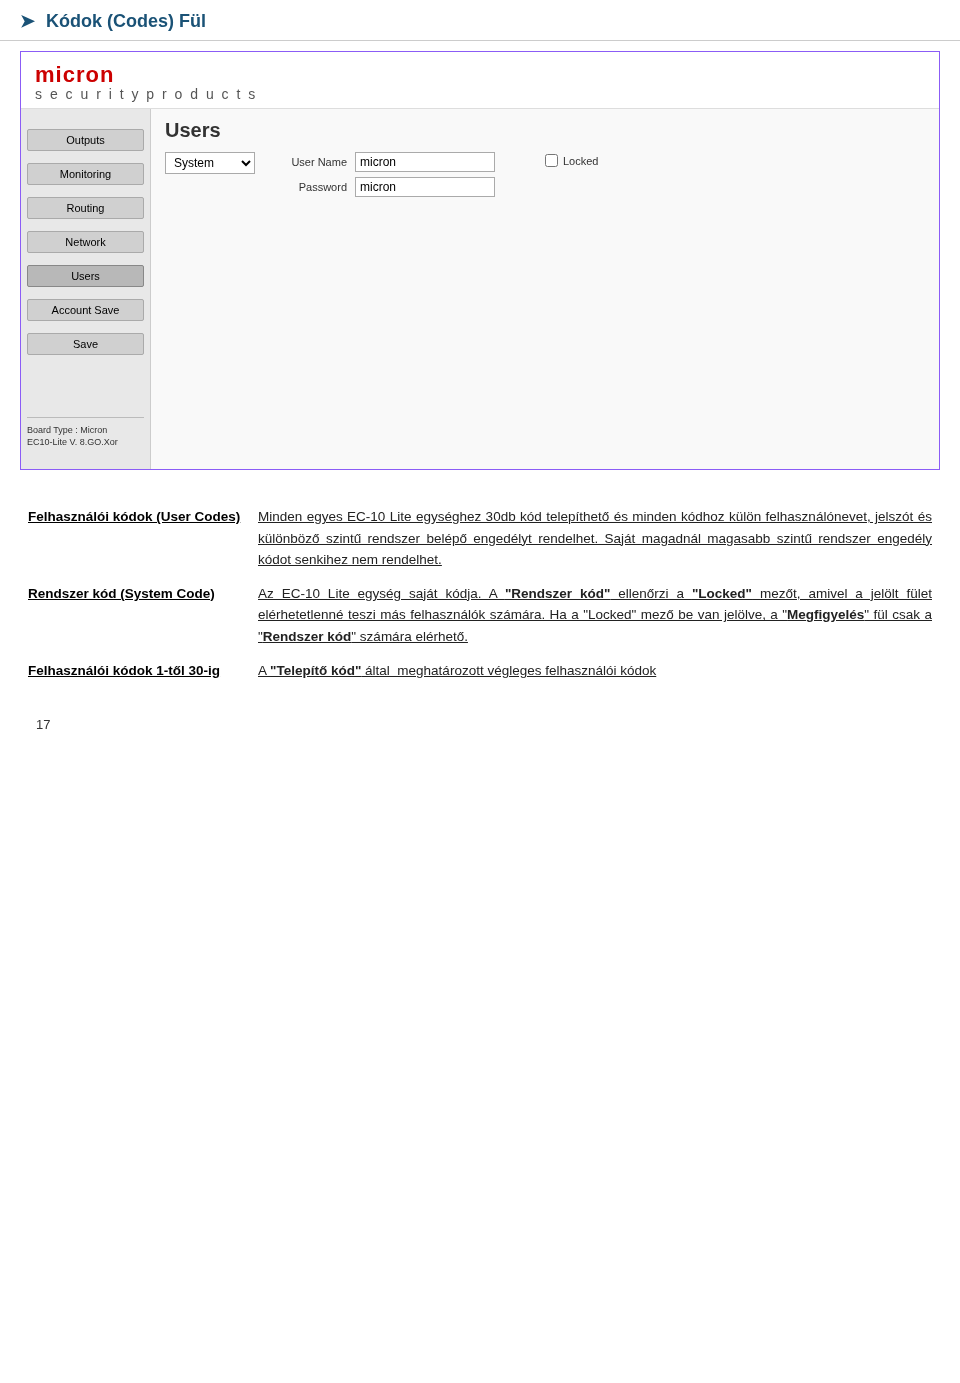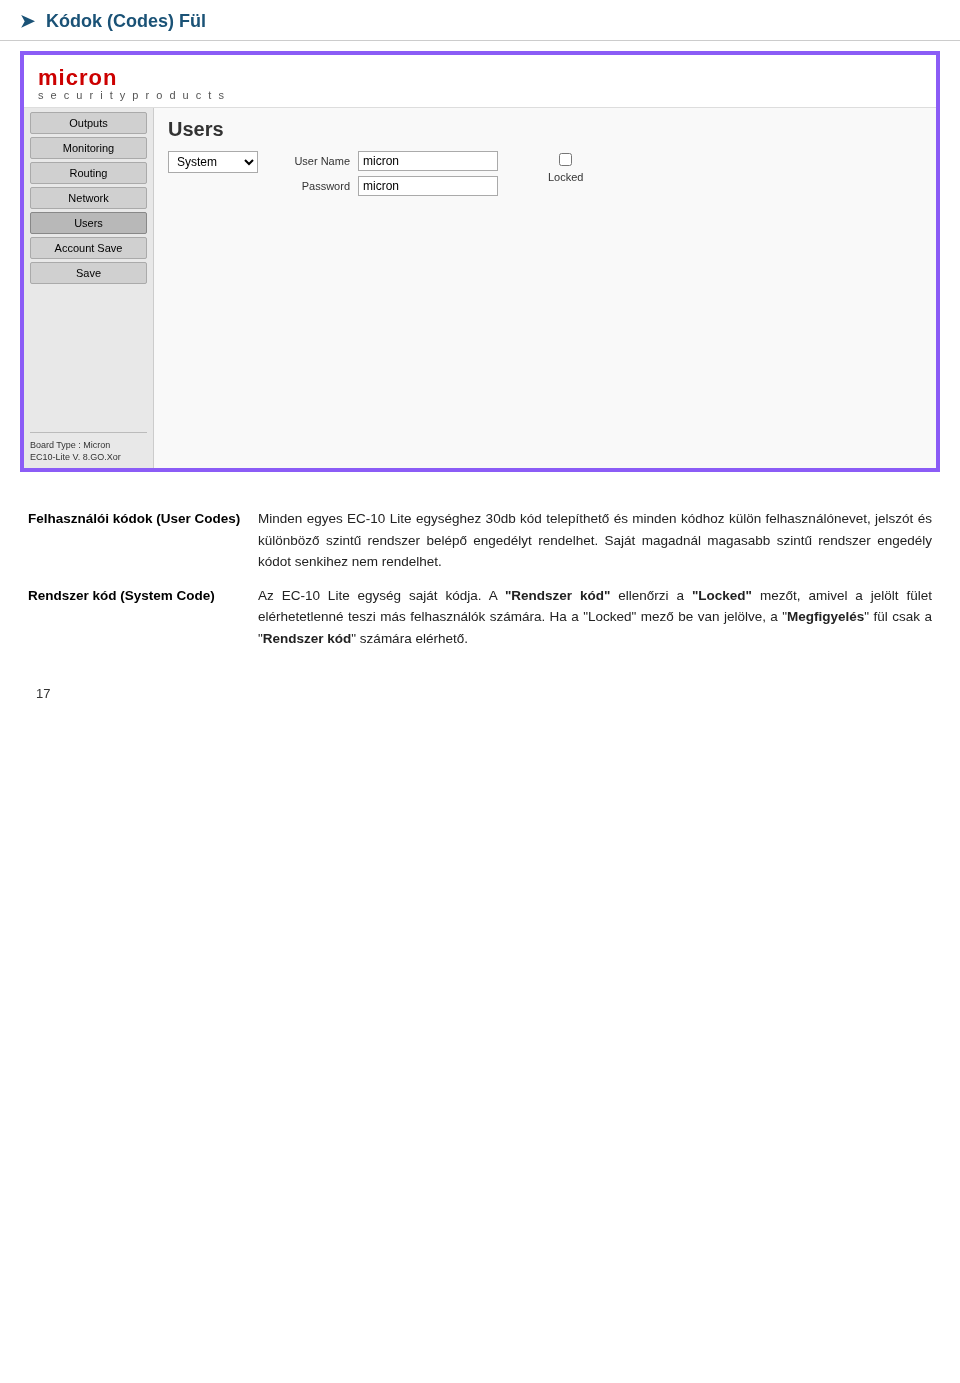--- a/index.html
+++ b/index.html
@@ -21,63 +21,63 @@
       font-weight: bold;
       color: #1a5276;
     }
     .page-header h1 .arrow {
       color: #1a5276;
       margin-right: 6px;
     }
 
     
     .screenshot-area {
-      border: 4px solid #8b5cf6;
+      border: 1px solid #8b5cf6;
       margin: 10px 20px;
       background: #000000;
       padding: 0;
       position: relative;
     }
 
     
     .logo-bar {
       background: #fff;
       padding: 10px 14px 6px 14px;
       border-bottom: 1px solid #ddd;
     }
     .logo-bar .logo-micron {
       font-size: 22px;
       font-weight: bold;
       color: #cc0000;
       font-family: Arial, sans-serif;
       letter-spacing: 1px;
     }
     .logo-bar .logo-sub {
-      font-size: 11px;
+      font-size: 14px;
       color: #555;
       letter-spacing: 2px;
       margin-top: -2px;
     }
 
     
     .ui-body {
       display: flex;
       background: #f4f4f4;
     }
 
     
     .sidebar {
       width: 130px;
       background: #e8e8e8;
       border-right: 1px solid #ccc;
-      padding: 4px 6px;
+      padding: 20px 6px;
       min-height: 360px;
       display: flex;
       flex-direction: column;
-      gap: 3px;
+      gap: 12px;
     }
     .sidebar-btn {
       background: #d0d0d0;
       border: 1px solid #aaa;
       padding: 4px 6px;
       font-size: 11px;
       cursor: pointer;
       text-align: center;
       color: #000;
       border-radius: 2px;
@@ -152,21 +152,20 @@
       width: 140px;
       background: #fff;
     }
 
     .locked-area {
       display: flex;
       align-items: center;
       gap: 5px;
       margin-left: 30px;
       margin-top: 2px;
-      flex-direction: column;
     }
     .locked-area input[type=checkbox] {
       margin: 0;
     }
     .locked-label {
       font-size: 11px;
       color: #333;
     }
 
     
@@ -176,20 +175,21 @@
 
     .section-table {
       width: 100%;
       border-collapse: collapse;
     }
     .section-table td {
       vertical-align: top;
       padding: 6px 8px;
       font-size: 13.5px;
       line-height: 1.6;
+      text-decoration: underline;
     }
     .term-col {
       width: 230px;
       font-weight: bold;
       color: #000;
     }
     .desc-col {
       color: #222;
       text-align: justify;
     }
@@ -280,17 +280,23 @@
       </tr>
 
       <tr>
         <td class="term-col">Rendszer kód (System Code)</td>
         <td class="desc-col">
           Az EC-10 Lite egység saját kódja. A <b>"Rendszer kód"</b> ellenőrzi a <b>"Locked"</b> mezőt, amivel a jelölt fület elérhetetlenné teszi más felhasználók számára. Ha a "Locked" mező be van jelölve, a "<b>Megfigyelés</b>" fül csak a "<b>Rendszer kód</b>" számára elérhető.
         </td>
       </tr>
 
 
+      <tr>
+        <td class="term-col">Felhasználói kódok 1-től 30-ig</td>
+        <td class="desc-col">
+          A <b>"Telepítő kód"</b> által &nbsp;meghatározott végleges felhasználói kódok
+        </td>
+      </tr>
     </tbody>
   </table>
 </div>
 
 <div class="page-number">17</div>
 
 </body></html>

